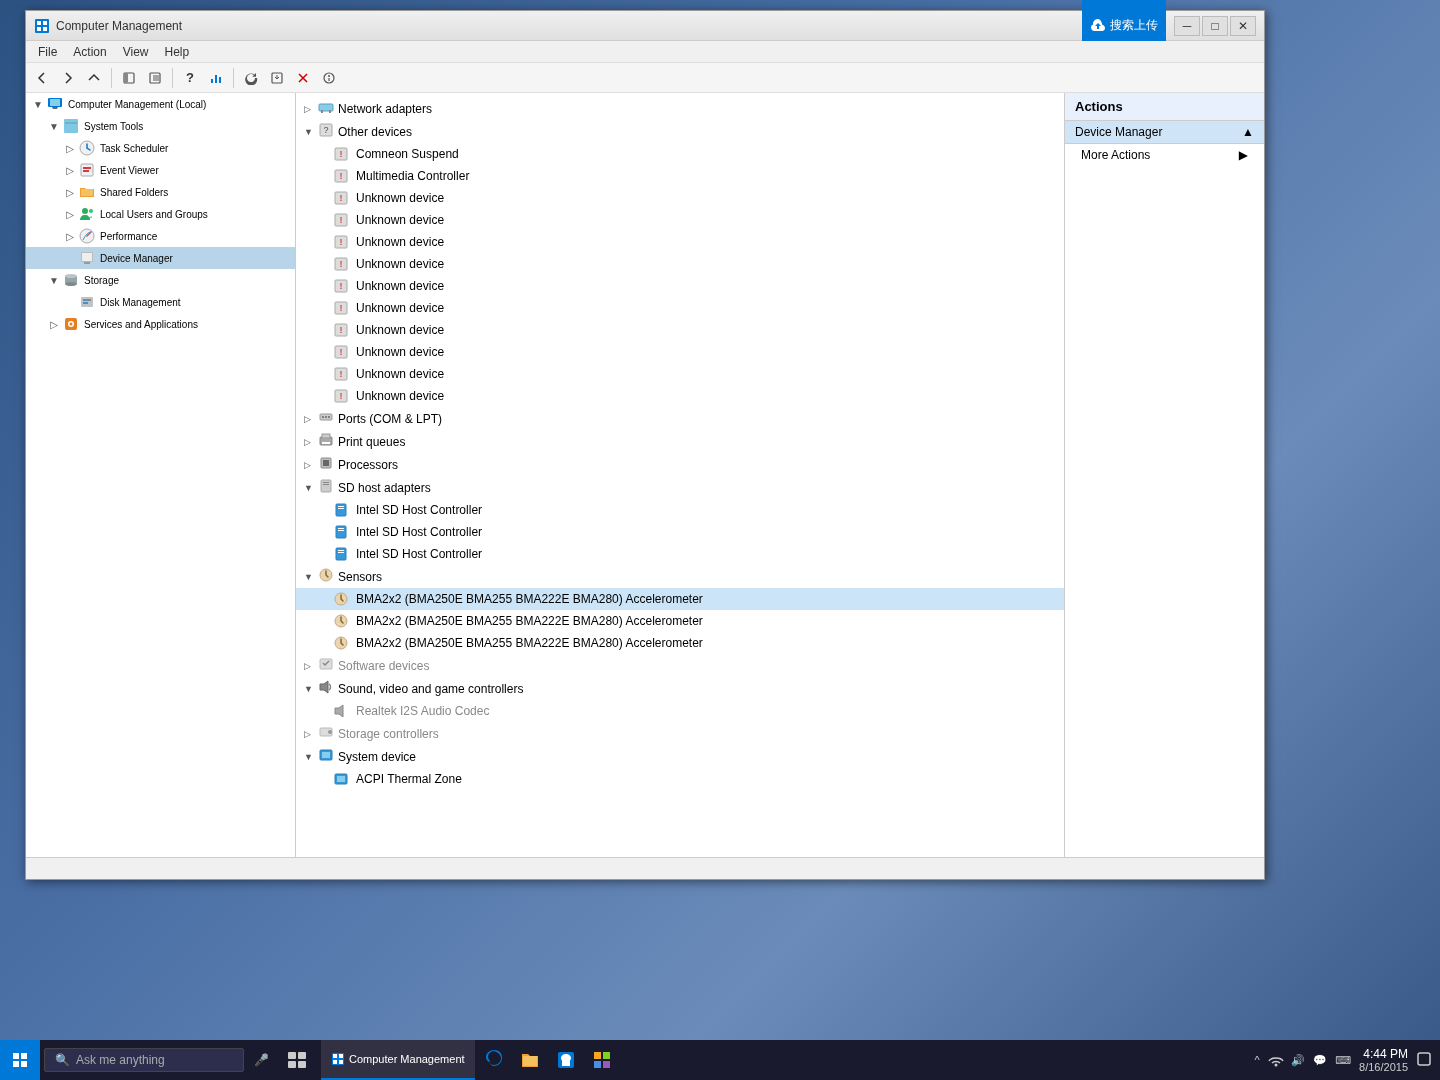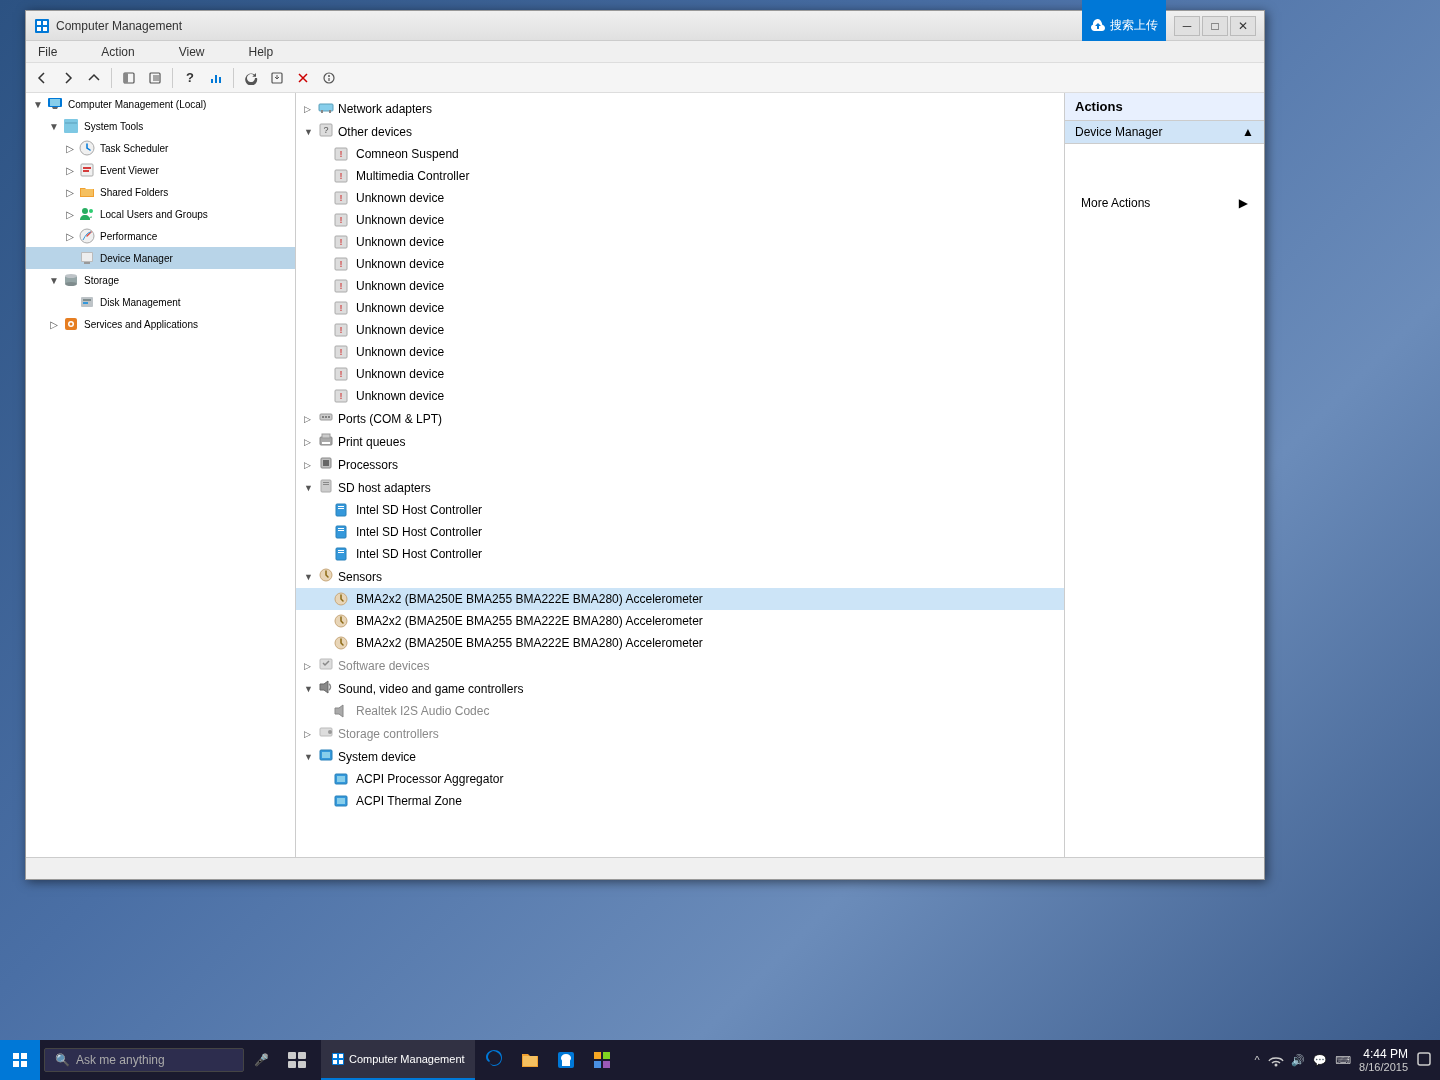--- a/index.html
+++ b/index.html
@@ -100,21 +100,20 @@
     }
 
     
     .menu-bar {
       height: 22px;
       background: #f0f0f0;
       border-bottom: 1px solid #ddd;
       display: flex;
       align-items: center;
       padding: 0 4px;
-      gap: 28px;
     }
     .menu-item {
       padding: 2px 8px;
       font-size: 12px;
       color: #333;
       cursor: pointer;
     }
 
     
     .toolbar {
@@ -218,21 +217,20 @@
       justify-content: space-between;
       cursor: pointer;
       border-bottom: 1px solid #ccc;
     }
     .actions-item {
       padding: 4px 16px;
       cursor: pointer;
       display: flex;
       align-items: flex-end;
       justify-content: space-between;
-      margin-top: 48px;
     }
 
     
     .status-bar {
       height: 22px;
       background: #f0f0f0;
       border-top: 1px solid #ccc;
       display: flex;
       align-items: center;
       padding: 0 8px;
@@ -815,29 +813,20 @@
           <span style="margin-right:4px;">
             <svg width="16" height="16" viewBox="0 0 16 16">
                 <rect x="2" y="3" width="12" height="10" rx="1" fill="#3498db" stroke="#2980b9" stroke-width="1"></rect>
                 <rect x="4" y="5" width="8" height="6" fill="#87ceeb"></rect>
               </svg>
           </span>
           <span>System device</span>
         </div>
 
 
-        <div class="device-item" style="padding-left:36px;">
-          <span class="device-icon">
-            <svg width="16" height="16" viewBox="0 0 16 16">
-                <rect x="2" y="3" width="12" height="10" rx="1" fill="#3498db" stroke="#2980b9" stroke-width="1"></rect>
-                <rect x="4" y="5" width="8" height="6" fill="#87ceeb"></rect>
-              </svg>
-          </span>
-          <span>ACPI Processor Aggregator</span>
-        </div>
 
         <div class="device-item" style="padding-left:36px;">
           <span class="device-icon">
             <svg width="16" height="16" viewBox="0 0 16 16">
                 <rect x="2" y="3" width="12" height="10" rx="1" fill="#3498db" stroke="#2980b9" stroke-width="1"></rect>
                 <rect x="4" y="5" width="8" height="6" fill="#87ceeb"></rect>
               </svg>
           </span>
           <span>ACPI Thermal Zone</span>
         </div>

